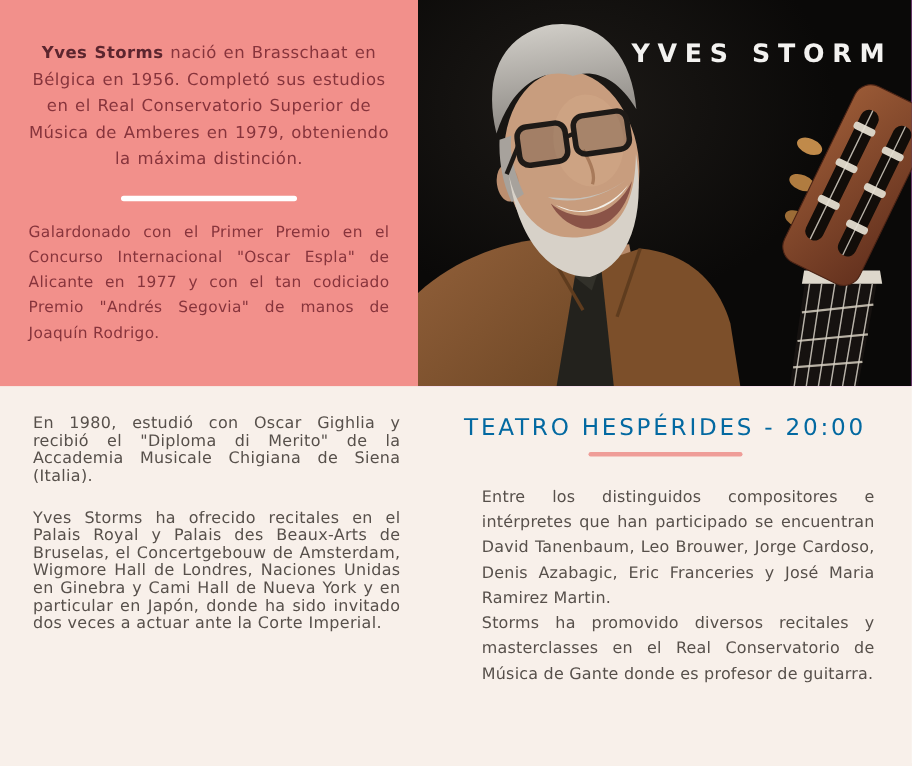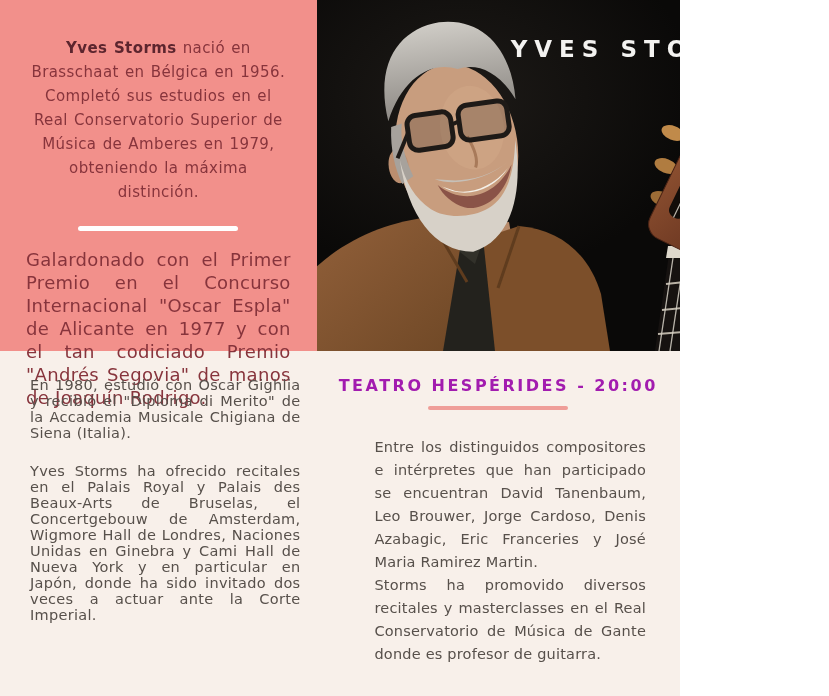--- a/index.html
+++ b/index.html
@@ -1,49 +1,49 @@
 <!DOCTYPE html>
 <html><head>
 <meta charset="utf-8">
 <style>
   html,body{margin:0;padding:0;}
   .page{
-    width:680px;height:696px;background:#f8f0ea;overflow:hidden;position:relative;
+    width:829px;height:696px;background:#f8f0ea;overflow:hidden;position:relative;
     font-family:"DejaVu Sans","Liberation Sans",sans-serif;
   }
   .top{display:flex;height:351px;}
   
   .pink-panel{width:380px;height:351px;background:#f2908b;box-sizing:border-box;padding:36px 24px 0;}
   .intro{
     text-align:center;color:#87343c;font-size:15px;line-height:24px;
     letter-spacing:.4px;word-spacing:1px;margin:0 2px;
   }
   .intro strong{color:#5c252e;font-weight:bold;}
   .divider{width:160px;height:5px;background:#ffffff;border-radius:3px;margin:22px auto 17px;}
   .awards{
-    text-align:justify;color:#87343c;font-size:18px;line-height:23px;
+    text-align:justify;color:#87343c;font-size:14px;line-height:23px;
     letter-spacing:.3px;margin:0 2px;
   }
   
   .photo{position:relative;width:449px;height:351px;background:#d946ef;overflow:hidden;}
   .photo svg{display:block;}
   .photo-title{
     position:absolute;top:36px;left:194px;color:#f3f2f0;font-size:23px;
     font-weight:bold;letter-spacing:7px;white-space:nowrap;
   }
   
   .bottom{display:flex;}
   .bottom-left{width:380px;box-sizing:border-box;padding:26px 16px 0 30px;}
   .bottom-left p{
     text-align:justify;color:#57504b;font-size:14.5px;line-height:16px;
     letter-spacing:.3px;margin:0 0 22px;
   }
   .bottom-right{width:449px;box-sizing:border-box;padding-top:25px;}
   .venue{
-    text-align:center;color:#a21caf;font-size:16px;font-weight:bold;
+    text-align:center;color:#0369a1;font-size:21px;font-weight:normal;
     letter-spacing:2.5px;margin:0;white-space:nowrap;
   }
   .underline{width:140px;height:4px;background:#ef9d98;border-radius:2px;margin:11px auto 0;}
   .copy{padding:0 34px 0 58px;margin-top:26px;}
   .copy p{
     text-align:justify;color:#57504b;font-size:14.5px;line-height:23px;
     letter-spacing:.2px;margin:0;
   }
 </style>
 </head>

